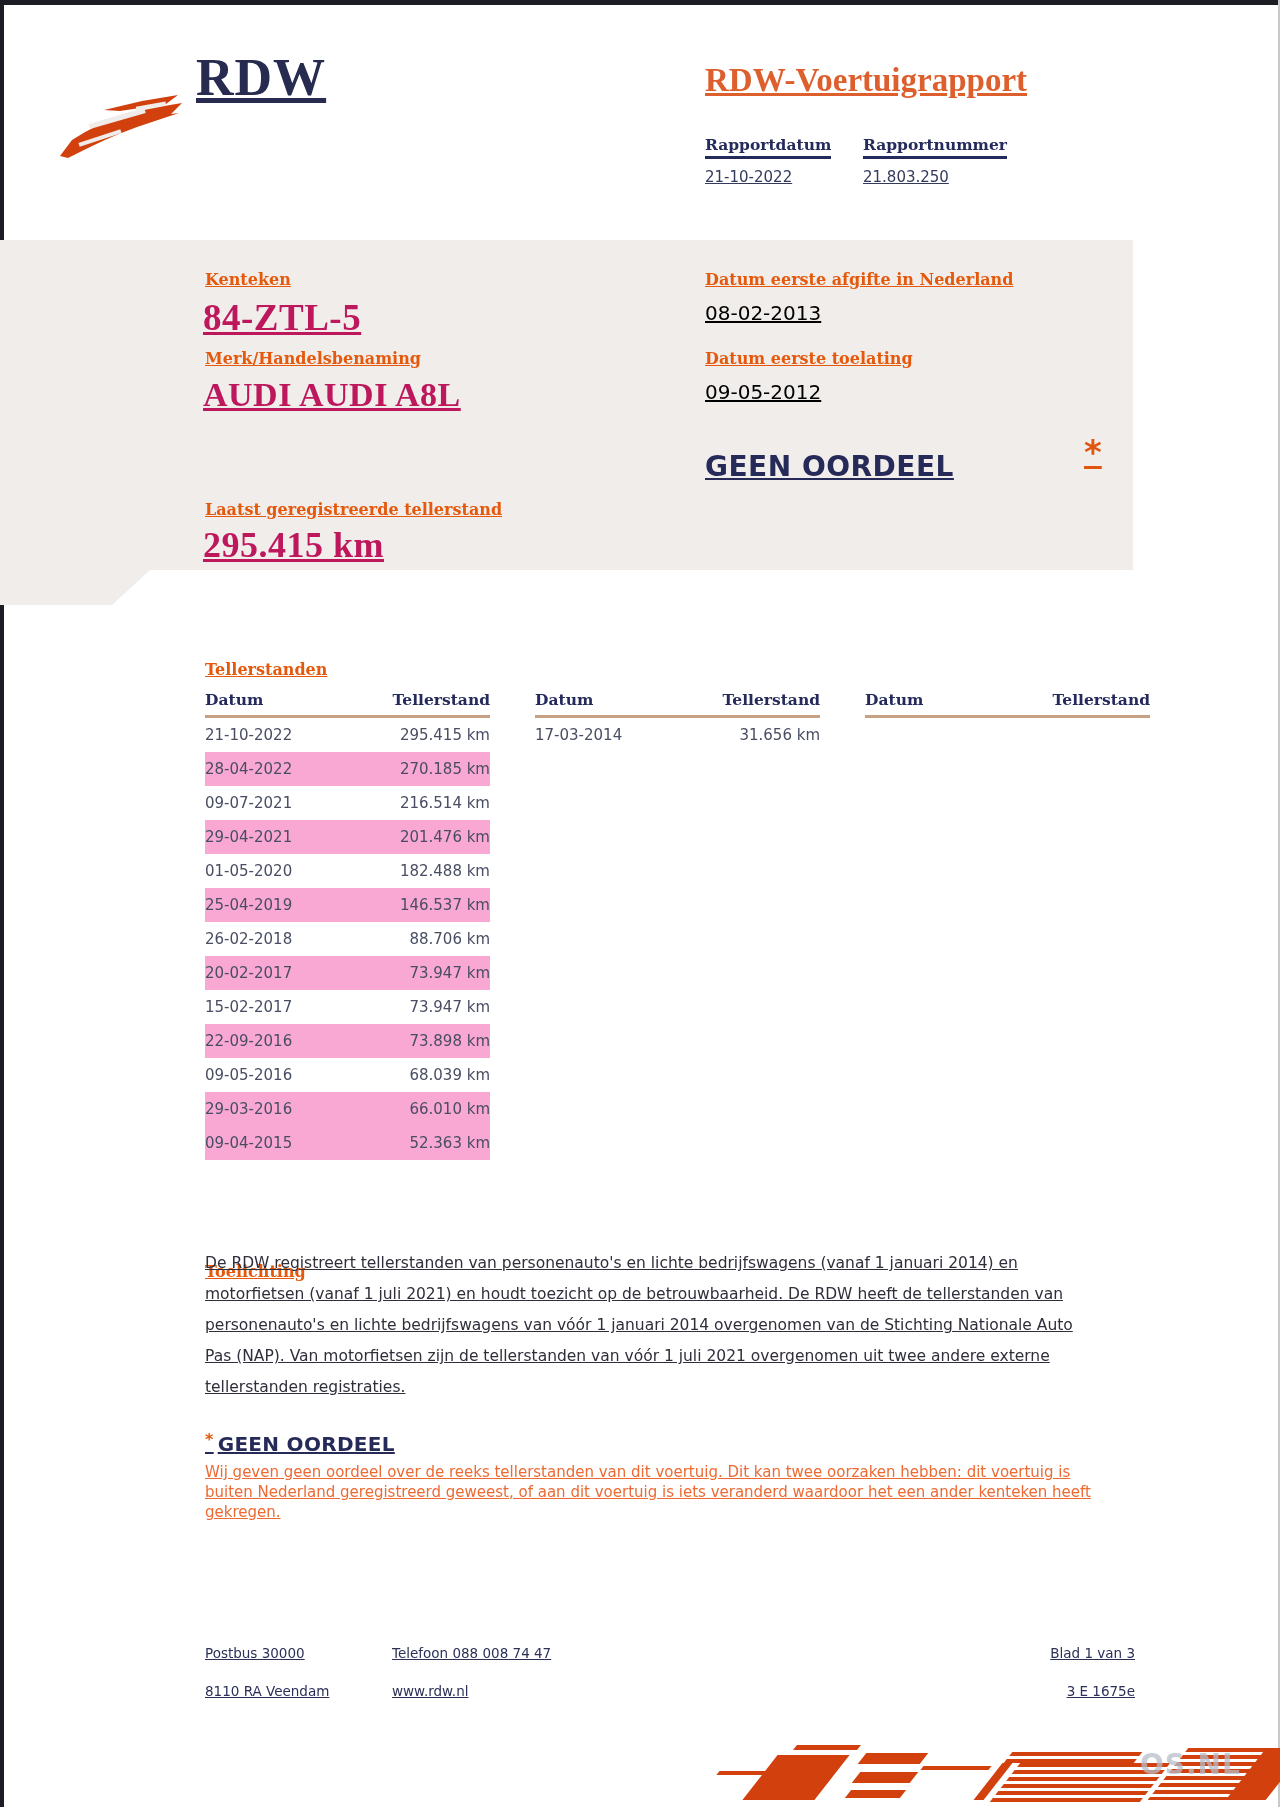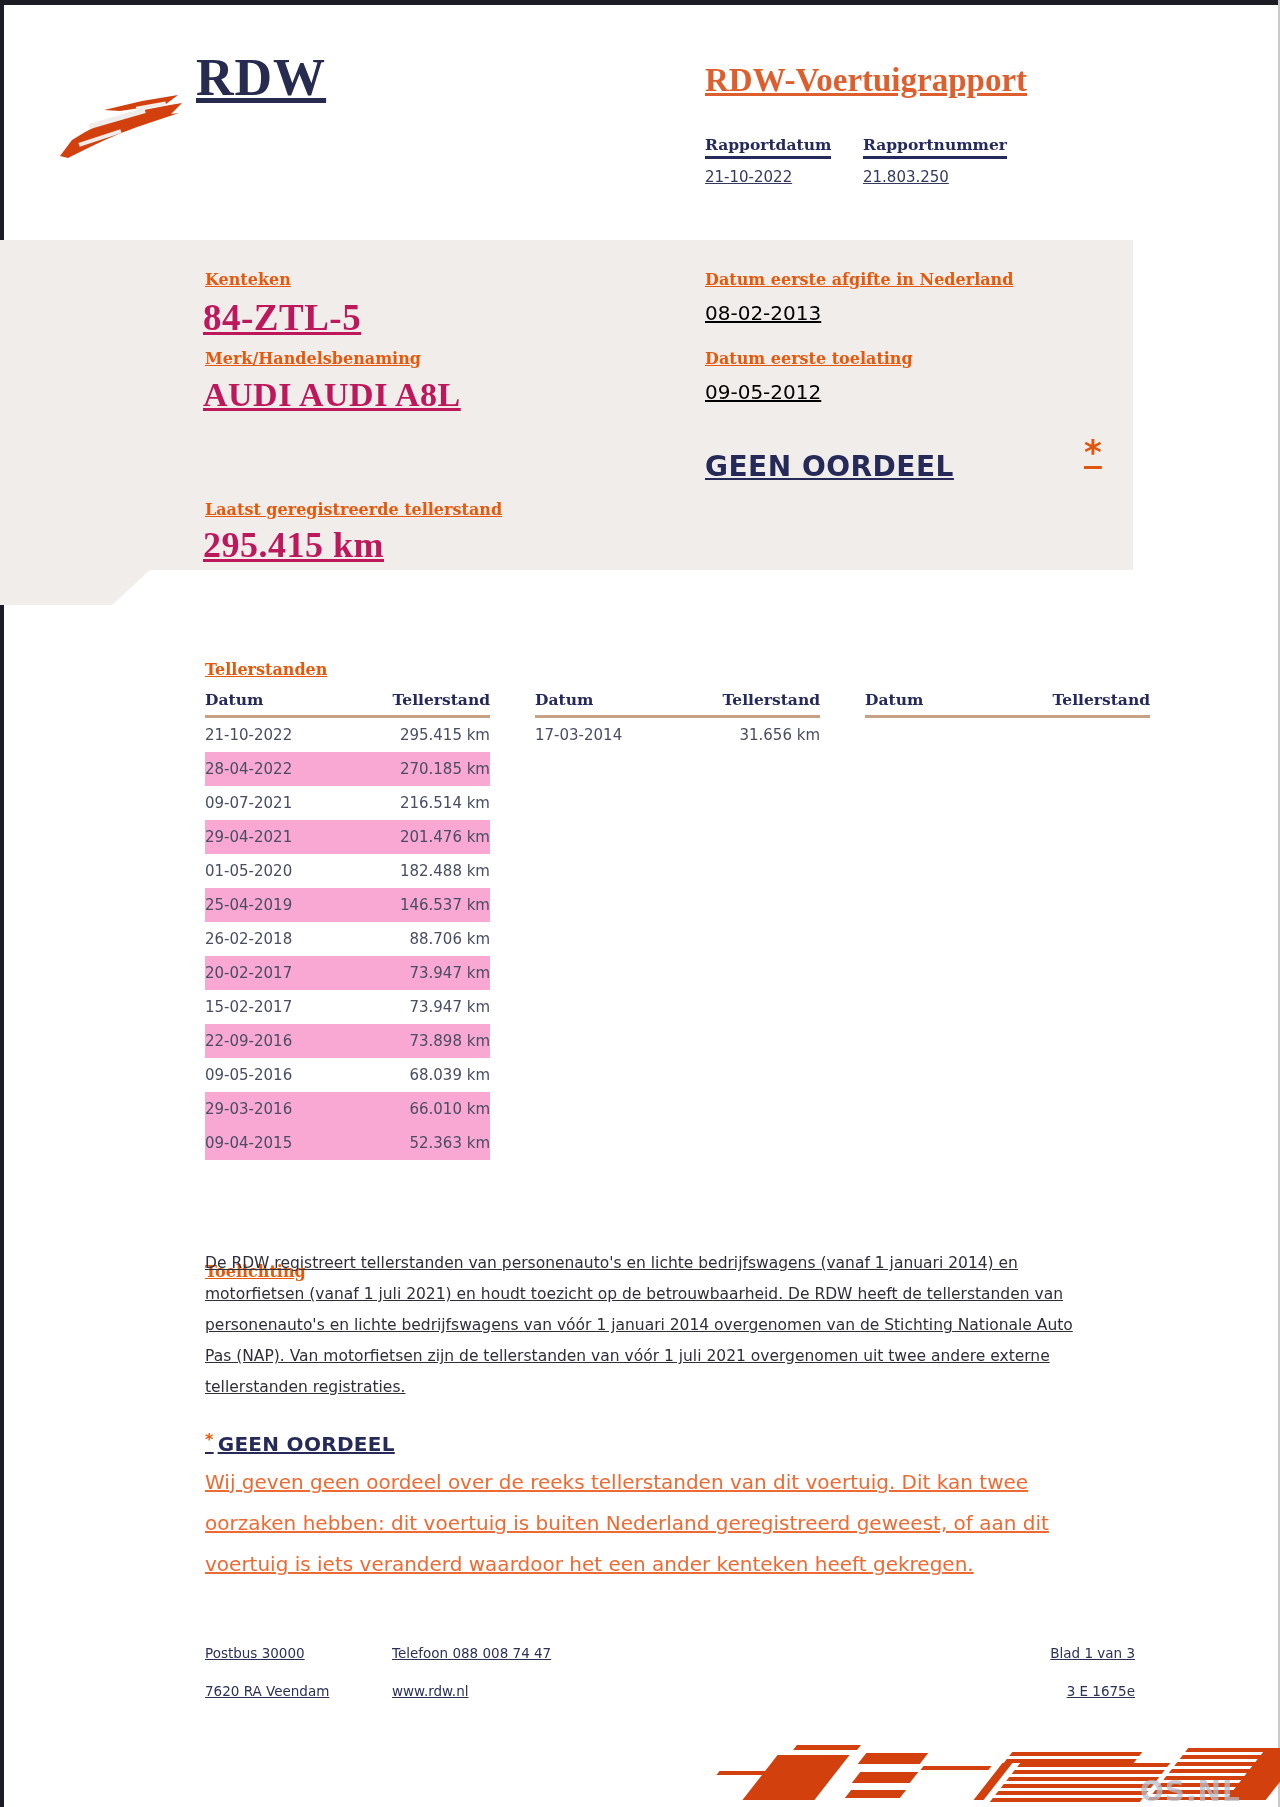--- a/index.html
+++ b/index.html
@@ -35,33 +35,33 @@
   .tcol{position:absolute;width:285px;}
   .thead{display:flex;justify-content:space-between;border-bottom:3px solid #c8a184;
          padding-bottom:6px;}
   .thead span{font-family:"DejaVu Serif",serif;font-weight:700;font-size:15.5px;color:#252a5c;}
   .trow{display:flex;justify-content:space-between;align-items:center;height:34px;
         font-size:15px;color:#484d63;}
   .trow.alt{background:#f9a8d4;}
 
   
   .body-text{font-size:15.5px;line-height:31px;color:#2e2f3a;width:890px;}
-  .body-text-orange{font-size:20px;line-height:41px;color:#ed6a33;width:890px;}
+  .body-text-orange{font-size:15px;line-height:20px;color:#ed6a33;width:890px;}
   .sub-head{font-weight:800;font-size:20px;color:#262a58;letter-spacing:0.3px;}
   .sub-head .star{color:#e5590d;font-size:16px;vertical-align:6px;margin-right:4px;}
 
   
   .foot{font-size:13.5px;color:#2b3057;}
 
   
   .gshape{position:absolute;background:#d2400e;transform:skewX(-38deg);}
   .gstripe{position:absolute;transform:skewX(-38deg);
            background:repeating-linear-gradient(180deg,#d2400e 0 4px,#ffffff 4px 7px);}
   .watermark{position:absolute;font-weight:700;font-size:28px;color:#b7bdc9;opacity:0.75;
-             letter-spacing:1px;z-index:25;margin-top:27px;}
+             letter-spacing:1px;z-index:25;}
   svg{display:block;}
 </style>
 </head>
 <body>
 
 <div id="page">
 
   <div class="b-top"></div>
   <div class="b-left"></div>
   <div class="b-right"></div>
@@ -195,21 +195,21 @@
 
   <div class="abs lbl" style="left:205px;top:1262px;">Toelichting</div>
   <div class="abs body-text" style="left:205px;top:1248px;">De RDW registreert tellerstanden van personenauto's en lichte bedrijfswagens (vanaf 1 januari 2014) en motorfietsen (vanaf 1 juli 2021) en houdt toezicht op de betrouwbaarheid. De RDW heeft de tellerstanden van personenauto's en lichte bedrijfswagens van vóór 1 januari 2014 overgenomen van de Stichting Nationale Auto Pas (NAP). Van motorfietsen zijn de tellerstanden van vóór 1 juli 2021 overgenomen uit twee andere externe tellerstanden registraties.</div>
 
   <div class="abs sub-head" style="left:205px;top:1430px;">
     <span class="star">*</span><span>GEEN OORDEEL</span>
   </div>
   <div class="abs body-text-orange" style="left:205px;top:1462px;">Wij geven geen oordeel over de reeks tellerstanden van dit voertuig. Dit kan twee oorzaken hebben: dit voertuig is buiten Nederland geregistreerd geweest, of aan dit voertuig is iets veranderd waardoor het een ander kenteken heeft gekregen.</div>
 
   <div class="abs foot" style="left:205px;top:1645px;">Postbus 30000</div>
-  <div class="abs foot" style="left:205px;top:1683px;">7620 RA Veendam</div>
+  <div class="abs foot" style="left:205px;top:1683px;">8110 RA Veendam</div>
   <div class="abs foot" style="left:392px;top:1645px;">Telefoon 088 008 74 47</div>
   <div class="abs foot" style="left:392px;top:1683px;">www.rdw.nl</div>
   <div class="abs foot" style="left:1005px;top:1645px;width:130px;text-align:right;">Blad 1 van 3</div>
   <div class="abs foot" style="left:1005px;top:1683px;width:130px;text-align:right;">3 E 1675e</div>
 
   <div>
     <div class="gshape" style="left:718px;top:1771px;width:56px;height:4px;"></div>
     <div class="gshape" style="left:795px;top:1745px;width:64px;height:5px;"></div>
     <div class="gshape" style="left:760px;top:1755px;width:72px;height:45px;"></div>
     <div class="gshape" style="left:862px;top:1753px;width:62px;height:11px;"></div>

